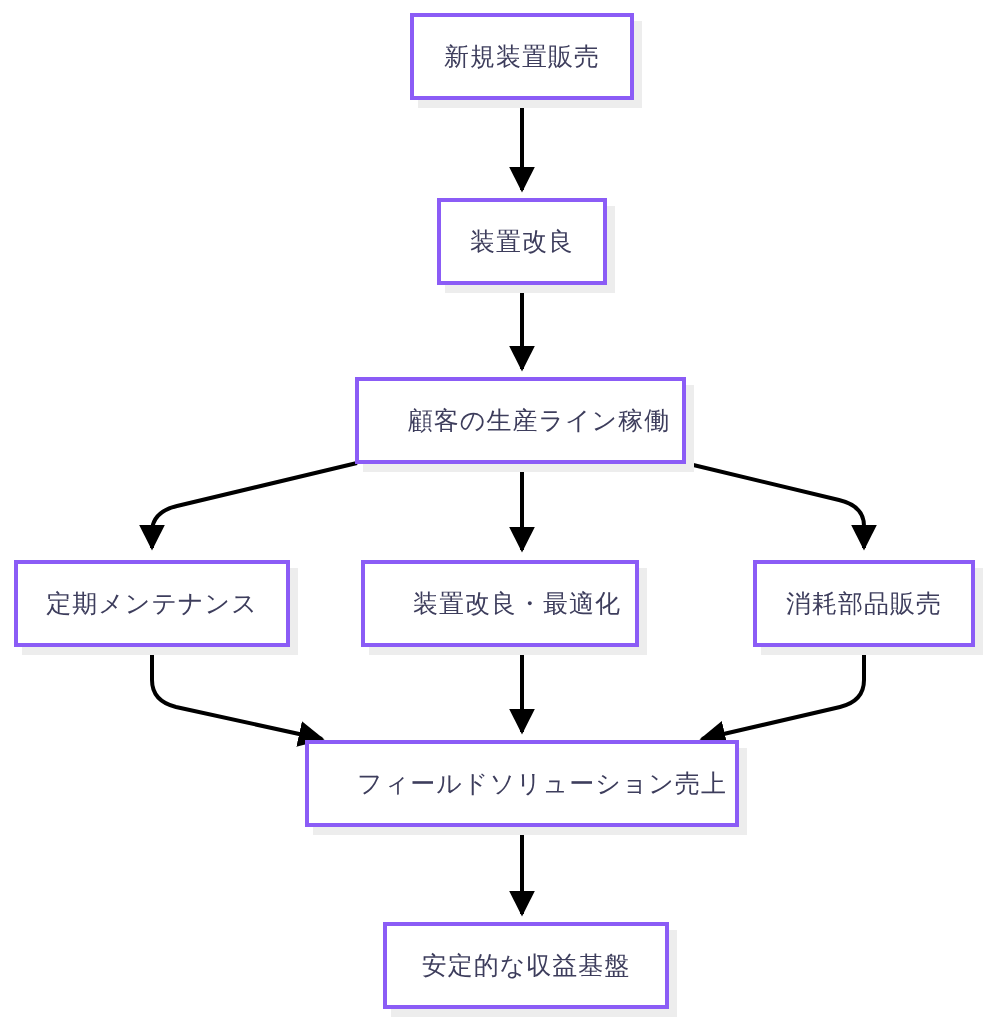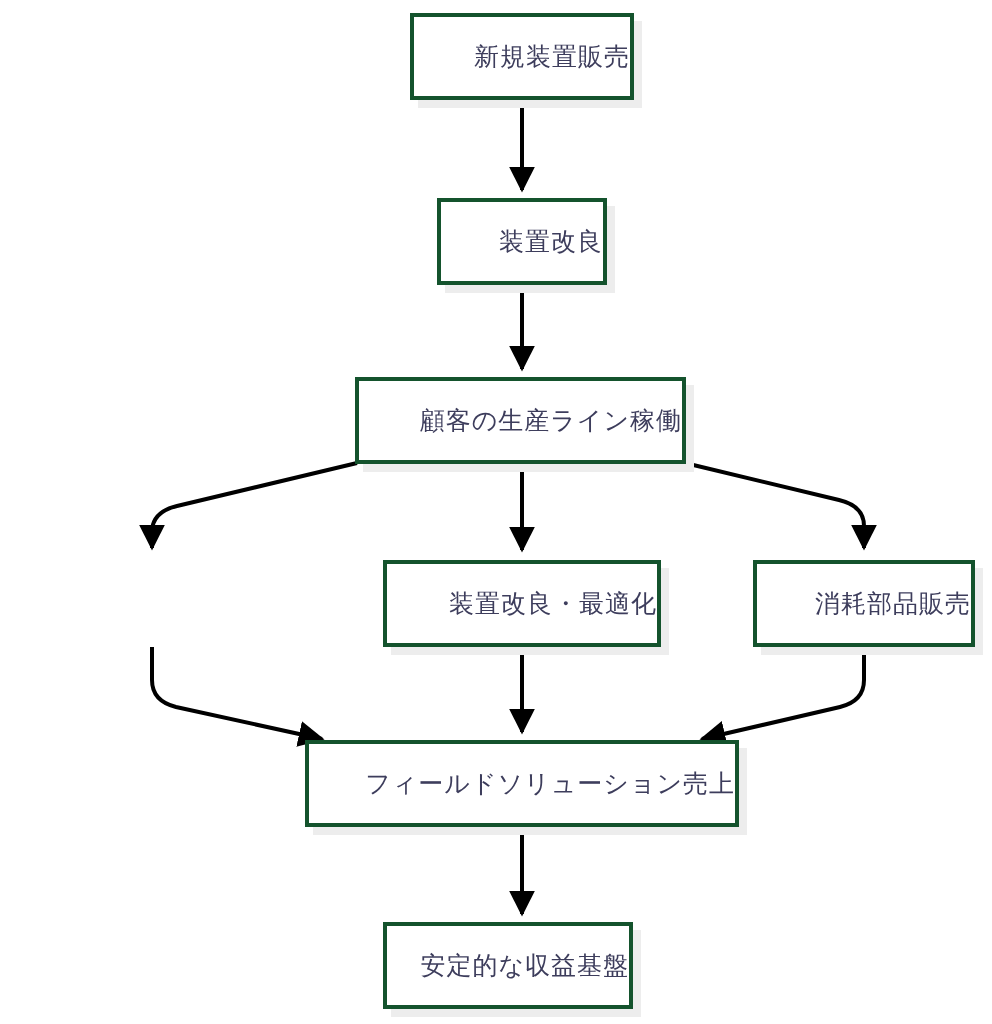--- a/index.html
+++ b/index.html
@@ -20,44 +20,44 @@
     left: 0;
     top: 0;
     width: 992px;
     height: 1024px;
     pointer-events: none;
   }
   .node {
     position: absolute;
     box-sizing: border-box;
     background: #ffffff;
-    border: 4px solid #14532d;
+    border: 4px solid #8b5cf6;
     box-shadow: 8px 8px 0 0 #ededed;
     display: flex;
     align-items: center;
-    justify-content: flex-end;
+    justify-content: center;
     text-align: center;
   }
   .node .label {
     color: #3d3d5c;
     font-size: 25px;
     font-weight: 400;
     letter-spacing: 1px;
     line-height: 1.2;
     white-space: nowrap;
   }
   
   #node-a { left: 410px; top: 13px;  width: 224px; height: 87px; }
   #node-b { left: 437px; top: 198px; width: 170px; height: 87px; }
   #node-c { left: 355px; top: 377px; width: 331px; height: 87px; padding-left: 37px; }
   #node-d { left: 14px;  top: 560px; width: 276px; height: 87px; }
-  #node-e { left: 383px; top: 560px; width: 278px; height: 87px; padding-left: 34px; }
+  #node-e { left: 361px; top: 560px; width: 278px; height: 87px; padding-left: 34px; }
   #node-f { left: 753px; top: 560px; width: 222px; height: 87px; }
   #node-g { left: 305px; top: 740px; width: 434px; height: 87px; padding-left: 40px; }
-  #node-h { left: 383px; top: 922px; width: 250px; height: 87px; }
+  #node-h { left: 383px; top: 922px; width: 286px; height: 87px; }
   .edge {
     stroke: #000000;
     stroke-width: 4;
     fill: none;
   }
   .arrowhead-fill { fill: #000000; }
 </style>
 </head>
 <body>
 
@@ -85,20 +85,23 @@
   </div>
 
   <div class="node" id="node-b">
     <span class="label">装置改良</span>
   </div>
 
   <div class="node" id="node-c">
     <span class="label">顧客の生産ライン稼働</span>
   </div>
 
+  <div class="node" id="node-d">
+    <span class="label">定期メンテナンス</span>
+  </div>
 
   <div class="node" id="node-e">
     <span class="label">装置改良・最適化</span>
   </div>
 
   <div class="node" id="node-f">
     <span class="label">消耗部品販売</span>
   </div>
 
   <div class="node" id="node-g">

